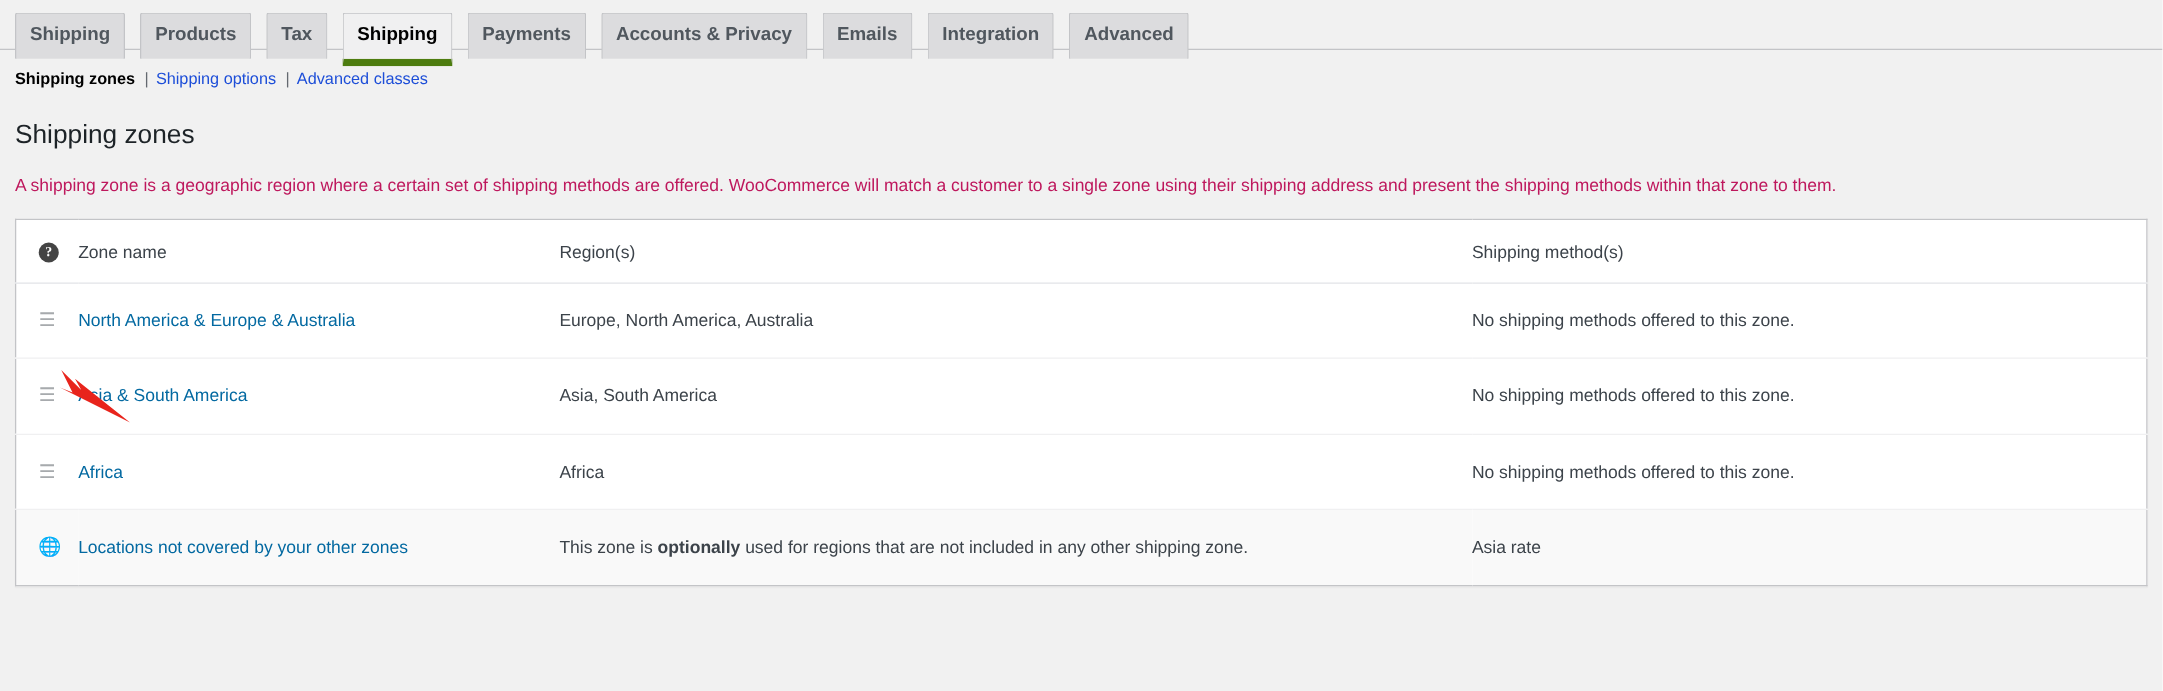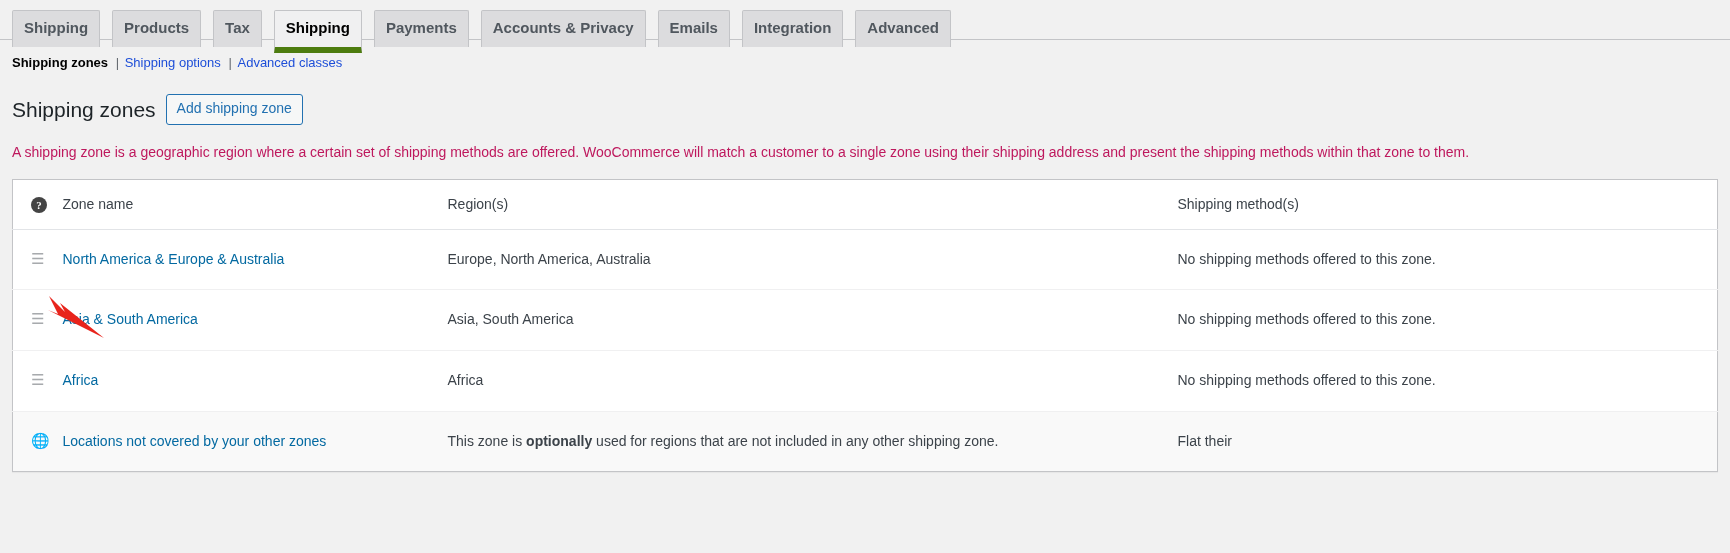--- a/index.html
+++ b/index.html
@@ -229,21 +229,20 @@
 <ul class="subsubsub">
   <li><a class="current">Shipping zones</a></li>
   <li><span class="sep">|</span></li>
   <li><a>Shipping options</a></li>
   <li><span class="sep">|</span></li>
   <li><a>Advanced classes</a></li>
 </ul>
 
 <div class="zones-heading">
   <h2>Shipping zones</h2>
-  <button class="button-secondary">Add shipping zone</button>
 </div>
 
 <p class="zones-desc">A shipping zone is a geographic region where a certain set of shipping methods are offered. WooCommerce will match a customer to a single zone using their shipping address and present the shipping methods within that zone to them.</p>
 
 <div class="wc-shipping-zones-wrap">
   <table class="wc-shipping-zones">
     <thead>
       <tr>
         <th class="wc-shipping-zone-sort">
           <span class="help-tip">?</span>
@@ -291,21 +290,21 @@
       <tr class="wc-shipping-zone-worldwide">
         <td class="wc-shipping-zone-sort">
           <span class="globe-icon">🌐</span>
         </td>
         <td class="wc-shipping-zone-name">
           <a>Locations not covered by your other zones</a>
         </td>
         <td class="wc-shipping-zone-region">
           <span>This zone is </span><strong>optionally</strong><span> used for regions that are not included in any other shipping zone.</span>
         </td>
-        <td class="wc-shipping-zone-methods">Flat their</td>
+        <td class="wc-shipping-zone-methods">Asia rate</td>
       </tr>
 
     </tbody>
   </table>
 </div>
 
 <svg class="annotation-arrow" viewBox="0 0 62 48">
   <g>
     <path d="M60 46 L16 11 L21 20 L5 4 L14 22 L4 18 Z" fill="#e8241c"></path>
   </g>

